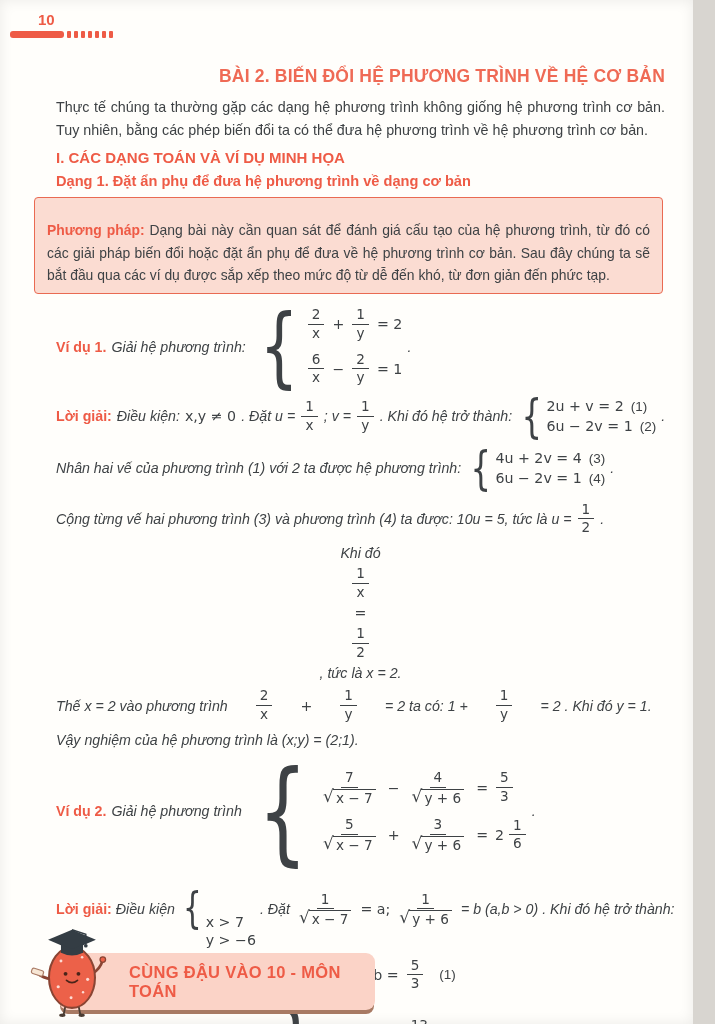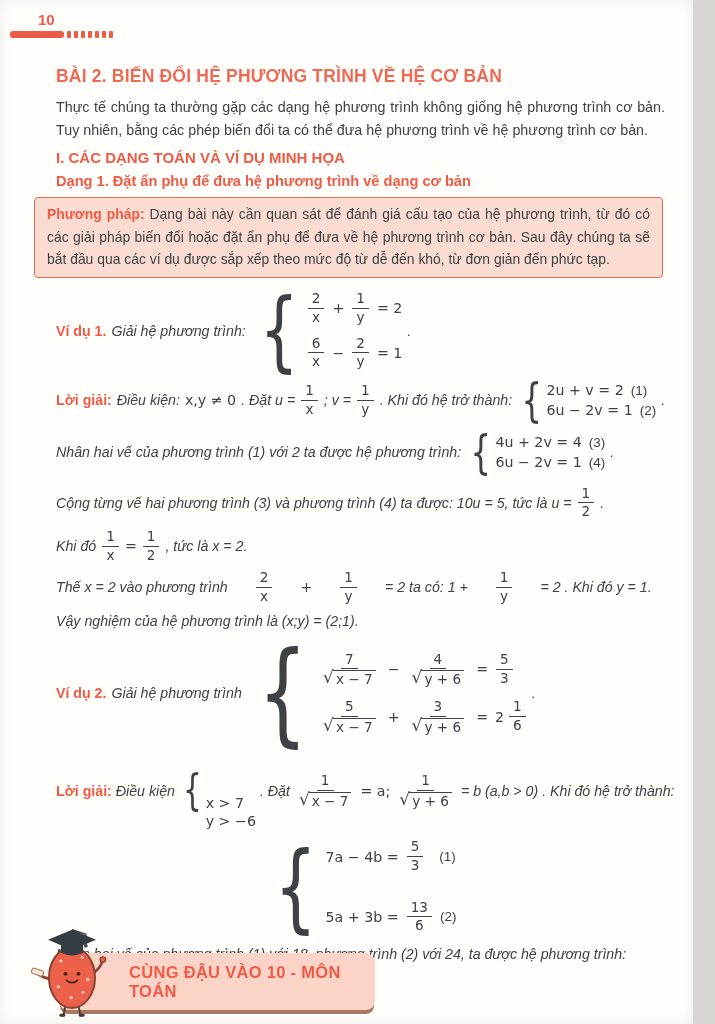--- a/index.html
+++ b/index.html
@@ -11,30 +11,30 @@
     box-shadow:inset 0 0 14px rgba(0,0,0,.08);
   }
   
   .page-header { position:relative; height:46px; }
   .pageno { position:absolute; left:38px; top:11px; font-size:15px; font-weight:bold; color:var(--accent); }
   .rule { position:absolute; left:10px; top:31px; display:flex; align-items:center; gap:3px; }
   .rule .bar { width:54px; height:7px; background:var(--accent); border-radius:3px; }
   .rule .dash { width:4px; height:7px; background:var(--accent); border-radius:1px; }
   
   .content { padding:0 28px 0 56px; }
-  .title { margin-top:20px; text-align:left; font-size:17.5px; font-weight:bold; color:var(--title); letter-spacing:.2px; }
+  .title { margin-top:20px; text-align:right; font-size:17.5px; font-weight:bold; color:var(--title); letter-spacing:.2px; }
   .intro { margin-top:9px; font-size:14.3px; line-height:1.62; text-align:justify; }
   .sec  { margin-top:7px; font-size:15px;  font-weight:bold; color:var(--accent); }
   .dang { margin-top:7px; font-size:14.6px; font-weight:bold; color:var(--accent); }
   .method-box {
     margin:8px 2px 4px -22px; padding:5px 12px 7px;
     background:var(--box-bg); border:1.6px solid var(--box-border); border-radius:4px;
     font-size:13.9px; line-height:1.6;
   }
-  .method-box p { text-align:justify; }
+  .method-box p { text-align:justify;margin-top:16px; }
   .red-label { color:var(--accent); font-weight:bold; white-space:nowrap; }
   .note-label { font-style:italic; text-decoration:underline; font-weight:bold; }
   .note-body  { font-style:italic; }
   
   .row { display:flex; align-items:center; gap:5px; font-size:14.2px; white-space:nowrap; }
   .row .t { white-space:nowrap;font-style:italic; }
   .math { font-family:"DejaVu Sans",sans-serif; }
   
   .frac { display:inline-flex; flex-direction:column; align-items:center; line-height:1.15;
           font-family:"DejaVu Sans",sans-serif; font-size:13.6px; margin:0 1px; }
@@ -179,21 +179,21 @@
 
     <div class="row" style="margin-top:12px;">
       <span class="t">Cộng từng vế hai phương trình (3) và phương trình (4) ta được: 10u = 5,  tức là  u =</span>
       <span class="frac">
           <span class="fnum">1</span>
           <span class="fden">2</span>
         </span>
       <span class="t">.</span>
     </div>
 
-    <div class="row" style="margin-top:9px;">
+    <div class="row" style="margin-top:9px;flex-direction:column;">
       <span class="t">Khi đó</span>
       <span class="frac">
           <span class="fnum">1</span>
           <span class="fden">x</span>
         </span>
       <span class="math">=</span>
       <span class="frac">
           <span class="fnum">1</span>
           <span class="fden">2</span>
         </span>

